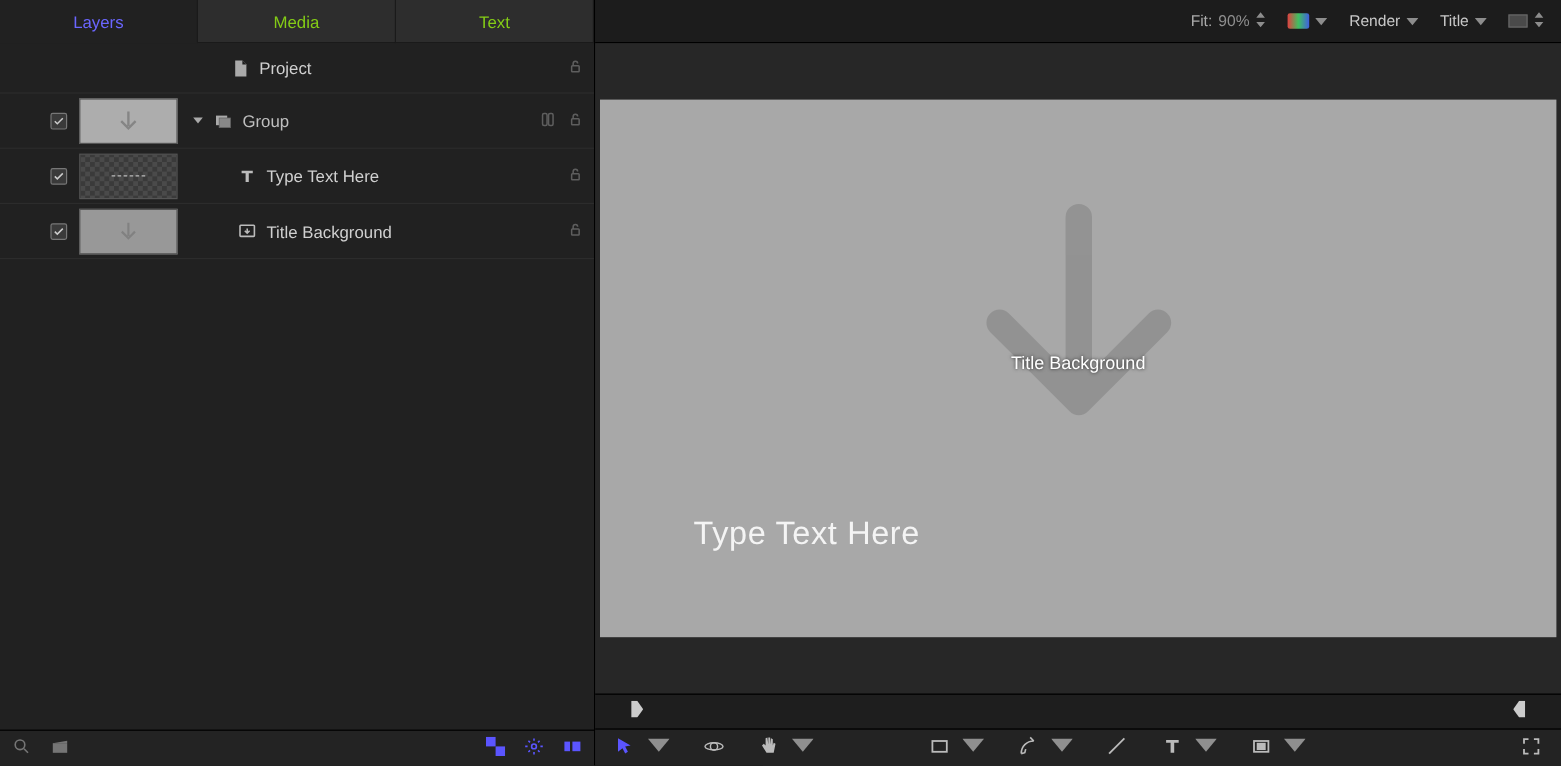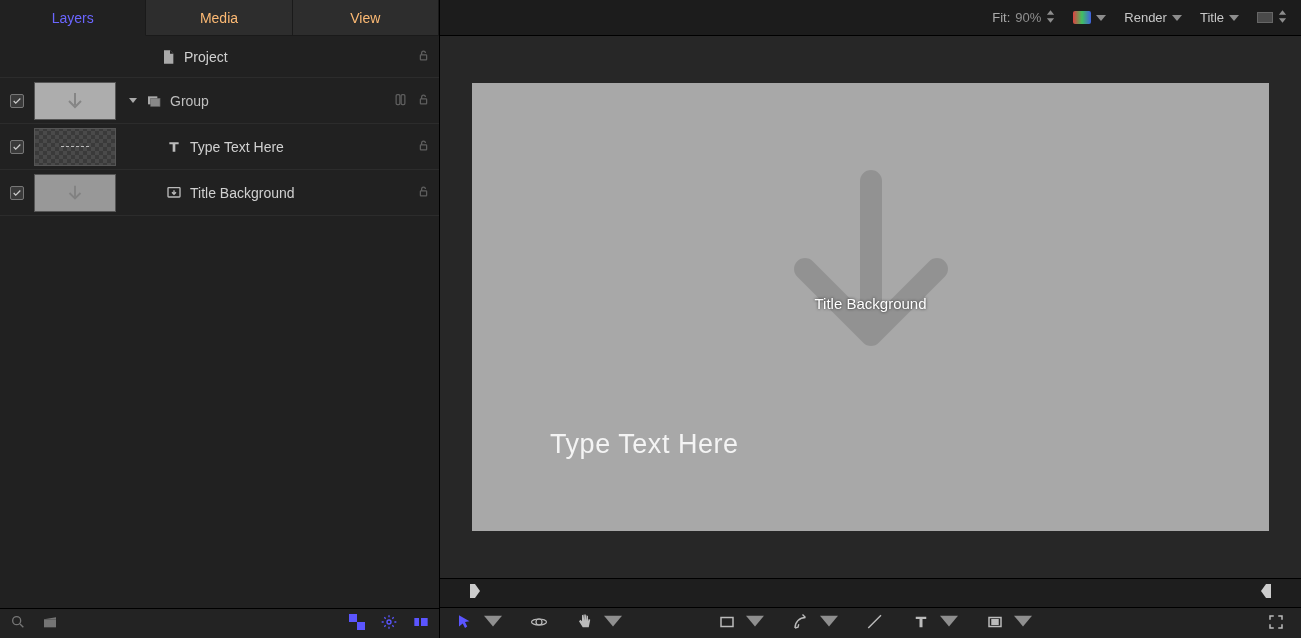--- a/index.html
+++ b/index.html
@@ -9,38 +9,38 @@
     background: #1f1f1f;
     font-family: -apple-system, "Helvetica Neue", Arial, sans-serif;
     font-size: 13px;
     color: #ccc;
     overflow: hidden;
   }
   .app { display: flex; width: 100%; height: 100%; }
 
   
   .sidebar {
-    width: 440px;
+    width: 496px;
     display: flex;
     flex-direction: column;
     background: #212121;
     border-right: 1px solid #000;
   }
   .tabs {
     display: flex;
     height: 36px;
     background: #2a2a2a;
   }
   .tab {
     flex: 1;
     display: flex;
     align-items: center;
     justify-content: center;
     font-size: 14px;
-    color: #fdba74;
+    color: #84cc16;
     background: #2d2d2d;
     border-right: 1px solid #1a1a1a;
     border-bottom: 1px solid #1a1a1a;
     cursor: pointer;
   }
   .tab.active {
     color: #6b66ff;
     background: #212121;
     border-bottom: 1px solid #212121;
   }
@@ -48,20 +48,21 @@
   .layer-list {
     flex: 1;
     overflow: auto;
   }
   .layer-row {
     display: flex;
     align-items: center;
     height: 46px;
     border-bottom: 1px solid #2c2c2c;
     padding-right: 8px;
+    padding-left: 32px;
   }
   .layer-row.project { height: 42px; }
   .check-cell {
     width: 34px;
     display: flex;
     justify-content: center;
   }
   .checkbox {
     width: 14px; height: 14px;
     border: 1px solid #777;
@@ -218,21 +219,21 @@
 </style>
 </head>
 <body>
 
 <div class="app">
 
   <div class="sidebar">
     <div class="tabs">
       <div class="tab active">Layers</div>
       <div class="tab">Media</div>
-      <div class="tab">View</div>
+      <div class="tab">Text</div>
     </div>
 
     <div class="layer-list">
 
       <div class="layer-row project">
         <div class="check-cell"></div>
         <div class="indent0"></div>
         <span class="layer-icon">
           <svg viewBox="0 0 24 24" fill="#aaa">
               <path d="M6 2h9l5 5v15H6z"></path>

